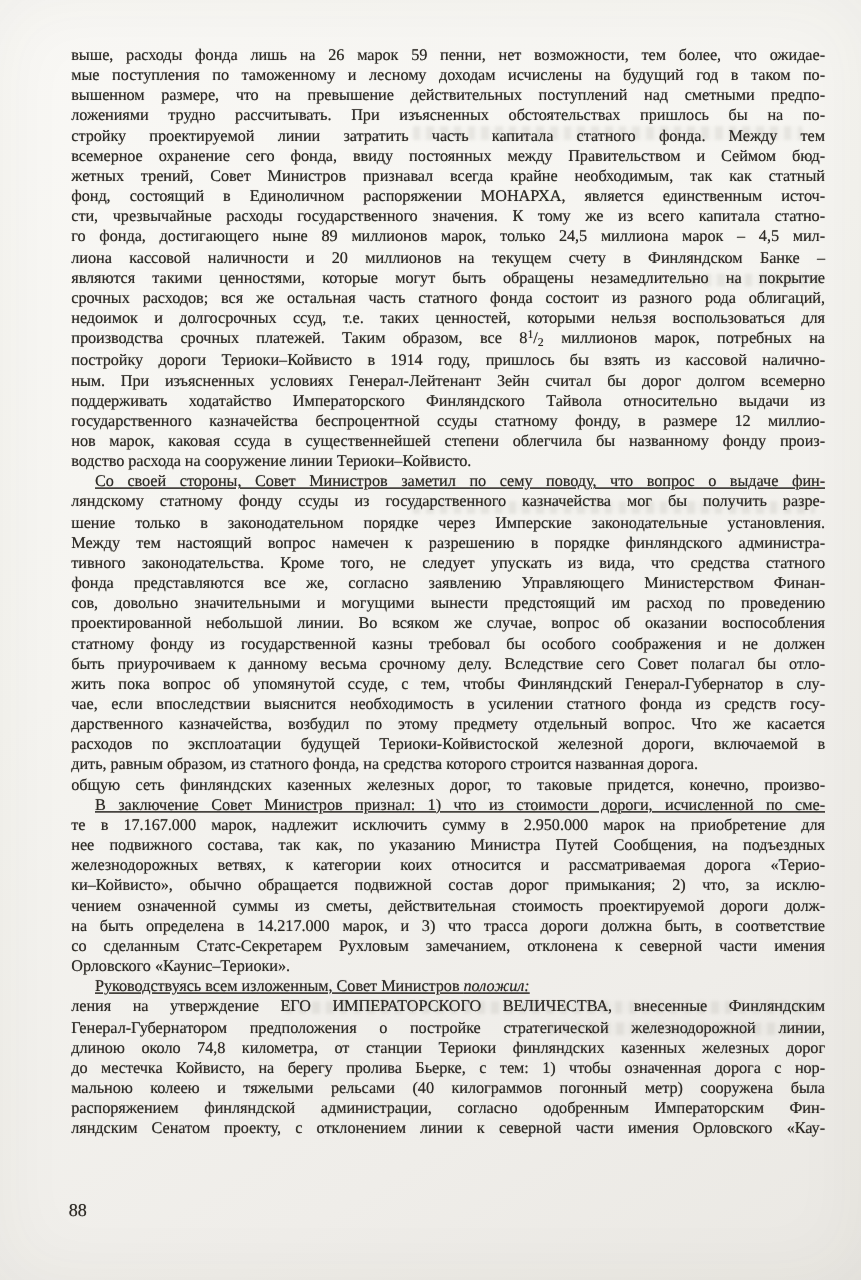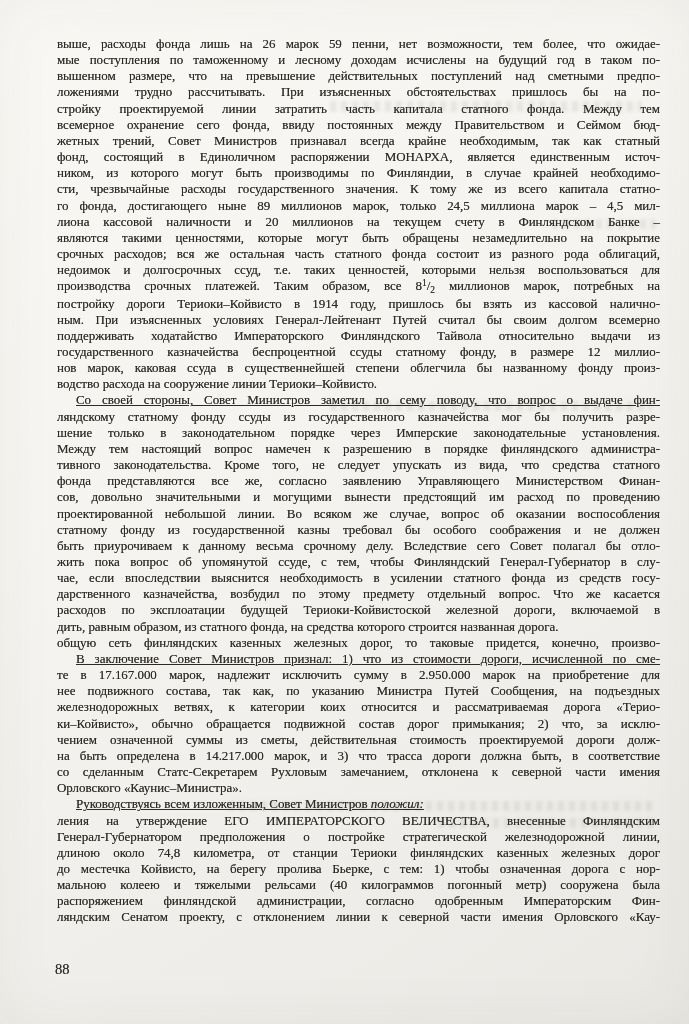--- a/index.html
+++ b/index.html
@@ -71,30 +71,29 @@
   <main class="text-block">
       <div class="paragraph">
         <div class="line">выше, расходы фонда лишь на 26 марок 59 пенни, нет возможности, тем более, что ожидае-</div>
         <div class="line">мые поступления по таможенному и лесному доходам исчислены на будущий год в таком по-</div>
         <div class="line">вышенном размере, что на превышение действительных поступлений над сметными предпо-</div>
         <div class="line">ложениями трудно рассчитывать. При изъясненных обстоятельствах пришлось бы на по-</div>
         <div class="line">стройку проектируемой линии затратить часть капитала статного фонда. Между тем</div>
         <div class="line">всемерное охранение сего фонда, ввиду постоянных между Правительством и Сеймом бюд-</div>
         <div class="line">жетных трений, Совет Министров признавал всегда крайне необходимым, так как статный</div>
         <div class="line">фонд, состоящий в Единоличном распоряжении МОНАРХА, является единственным источ-</div>
-        <div class="line">ником, из которого могут быть производимы по Финляндии, в случае крайней необходимо-</div>
         <div class="line">сти, чрезвычайные расходы государственного значения. К тому же из всего капитала статно-</div>
         <div class="line">го фонда, достигающего ныне 89 миллионов марок, только 24,5 миллиона марок – 4,5 мил-</div>
         <div class="line">лиона кассовой наличности и 20 миллионов на текущем счету в Финляндском Банке –</div>
         <div class="line">являются такими ценностями, которые могут быть обращены незамедлительно на покрытие</div>
         <div class="line">срочных расходов; вся же остальная часть статного фонда состоит из разного рода облигаций,</div>
         <div class="line">недоимок и долгосрочных ссуд, т.е. таких ценностей, которыми нельзя воспользоваться для</div>
         <div class="line"><span>производства срочных платежей. Таким образом, все 8</span><span class="sup">1</span><span>/</span><span class="sub">2</span><span> миллионов марок, потребных на</span></div>
         <div class="line">постройку дороги Териоки–Койвисто в 1914 году, пришлось бы взять из кассовой налично-</div>
-        <div class="line">ным. При изъясненных условиях Генерал-Лейтенант Путей считал бы своим долгом всемерно</div>
+        <div class="line">ным. При изъясненных условиях Генерал-Лейтенант Зейн считал бы дорог долгом всемерно</div>
         <div class="line">поддерживать ходатайство Императорского Финляндского Тайвола относительно выдачи из</div>
         <div class="line">государственного казначейства беспроцентной ссуды статному фонду, в размере 12 миллио-</div>
         <div class="line">нов марок, каковая ссуда в существеннейшей степени облегчила бы названному фонду произ-</div>
         <div class="line short">водство расхода на сооружение линии Териоки–Койвисто.</div>
       </div>
       <div class="paragraph">
         <div class="line indent">Со своей стороны, Совет Министров заметил по сему поводу, что вопрос о выдаче фин-</div>
         <div class="line">ляндскому статному фонду ссуды из государственного казначейства мог бы получить разре-</div>
         <div class="line">шение только в законодательном порядке через Имперские законодательные установления.</div>
         <div class="line">Между тем настоящий вопрос намечен к разрешению в порядке финляндского администра-</div>
@@ -113,21 +112,21 @@
       </div>
       <div class="paragraph">
         <div class="line indent">В заключение Совет Министров признал: 1) что из стоимости дороги, исчисленной по сме-</div>
         <div class="line">те в 17.167.000 марок, надлежит исключить сумму в 2.950.000 марок на приобретение для</div>
         <div class="line">нее подвижного состава, так как, по указанию Министра Путей Сообщения, на подъездных</div>
         <div class="line">железнодорожных ветвях, к категории коих относится и рассматриваемая дорога «Терио-</div>
         <div class="line">ки–Койвисто», обычно обращается подвижной состав дорог примыкания; 2) что, за исклю-</div>
         <div class="line">чением означенной суммы из сметы, действительная стоимость проектируемой дороги долж-</div>
         <div class="line">на быть определена в 14.217.000 марок, и 3) что трасса дороги должна быть, в соответствие</div>
         <div class="line">со сделанным Статс-Секретарем Рухловым замечанием, отклонена к северной части имения</div>
-        <div class="line short">Орловского «Каунис–Министра».</div>
+        <div class="line short">Орловского «Каунис–Териоки».</div>
       </div>
       <div class="paragraph">
         <div class="line indent short"><span>Руководствуясь всем изложенным, Совет Министров </span><span class="italic">положил:</span></div>
       </div>
       <div class="paragraph">
         <div class="line">ления на утверждение ЕГО ИМПЕРАТОРСКОГО ВЕЛИЧЕСТВА, внесенные Финляндским</div>
         <div class="line">Генерал-Губернатором предположения о постройке стратегической железнодорожной линии,</div>
         <div class="line">длиною около 74,8 километра, от станции Териоки финляндских казенных железных дорог</div>
         <div class="line">до местечка Койвисто, на берегу пролива Бьерке, с тем: 1) чтобы означенная дорога с нор-</div>
         <div class="line">мальною колеею и тяжелыми рельсами (40 килограммов погонный метр) сооружена была</div>

